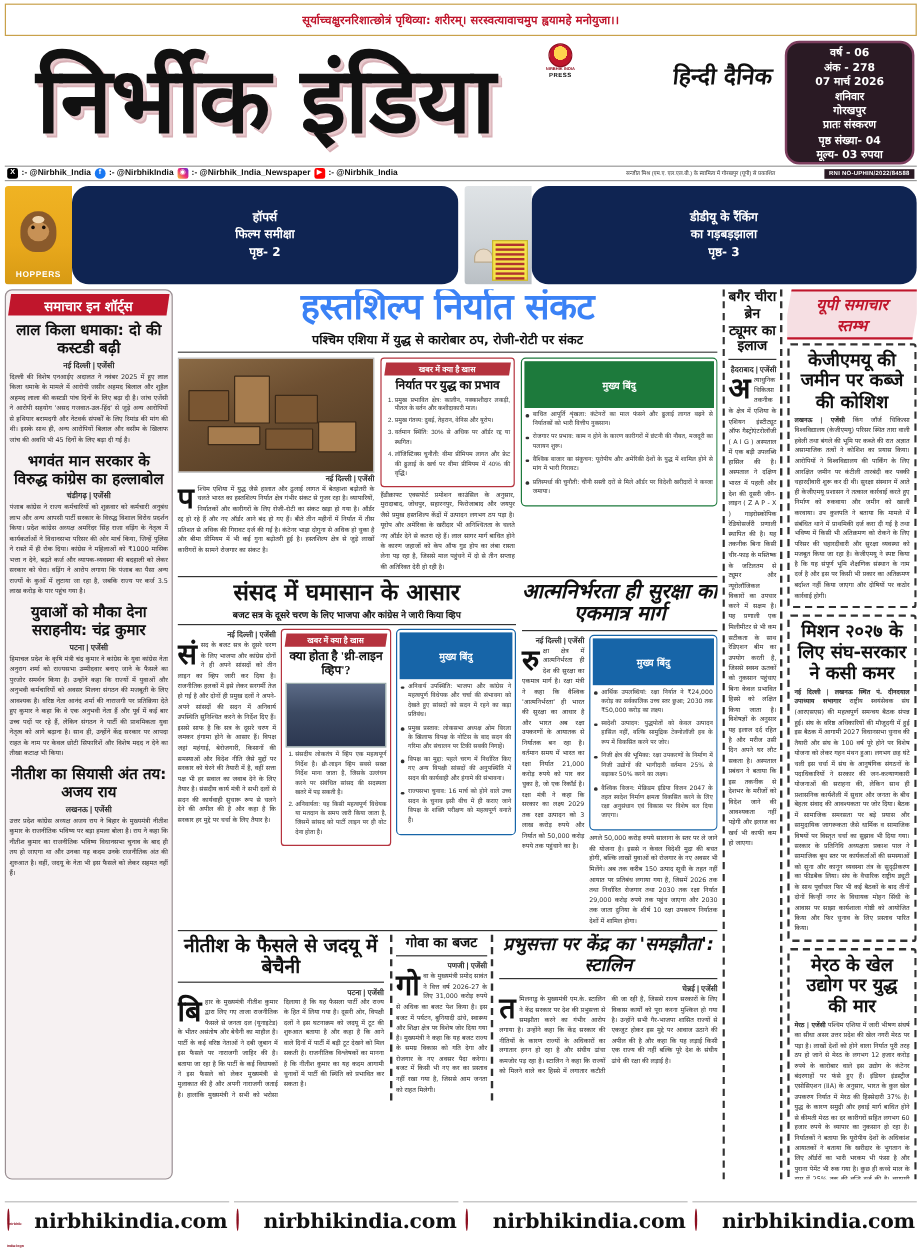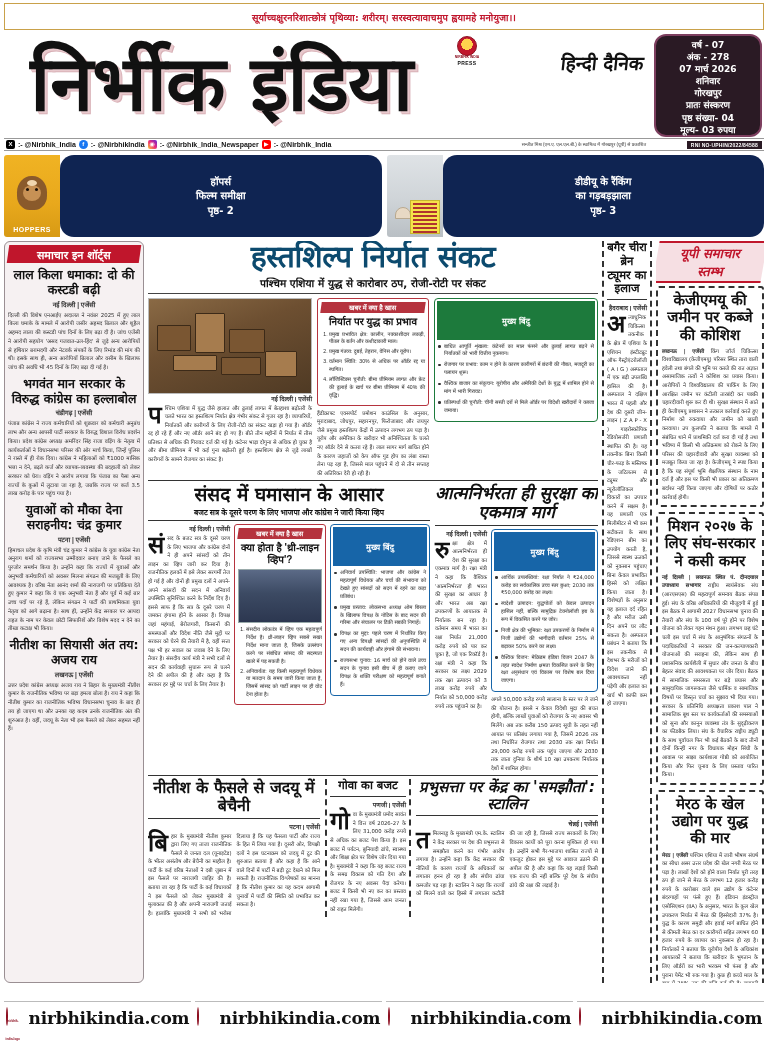--- a/index.html
+++ b/index.html
@@ -117,21 +117,21 @@
       padding:1.5px 0; transform:skewX(-8deg); margin-bottom:3px;}
   .shorts-head span{ display:inline-block; transform:skewX(8deg); }
   .sb-title{ font-family:"DejaVu Sans",sans-serif; font-size:12.5px; font-weight:bold;
       text-align:center; line-height:1.22; color:#111; margin:4px 0 2px;}
   .sb-dateline{ text-align:center; font-size:6.5px; font-weight:bold; color:#333; margin-bottom:2px;}
   .sb-text{ font-size:5.4px; line-height:1.62; text-align:justify; color:#2b2b2b;
       font-family:"DejaVu Sans",sans-serif;}
 
   
   .lead-title{ font-family:"DejaVu Sans",sans-serif; font-weight:bold;
-      font-size:30px; text-align:center; line-height:1.05; letter-spacing:-.3px; color:#0c4a6e;}
+      font-size:30px; text-align:center; line-height:1.05; letter-spacing:-.3px; color:#3b82f6;}
   .lead-sub{ text-align:center; font-family:"DejaVu Sans",sans-serif;
       font-size:10.5px; font-weight:bold; margin-top:3px; color:#111;}
   .sub-rule{ border-bottom:1px solid #444; margin:3px 0 4px; }
 
   .lead-row{ display:flex; gap:5px; }
   .lead-c1{ width:164px; flex:0 0 164px; }
   .lead-c2{ width:112px; flex:0 0 112px; }
   .lead-c3{ flex:1; }
   .photo{ width:100%; height:96px; border:1px solid #bbb;
       background:linear-gradient(160deg,#8a6a45 0%,#6d4f31 40%,#4f3a24 100%);
@@ -152,21 +152,21 @@
   .kbox ul{ list-style:none; }
   .kbox li{ font-size:5.1px; line-height:1.55; text-align:justify; margin-bottom:3px;
       padding-left:6px; position:relative; color:#2b2b2b; font-family:"DejaVu Sans",sans-serif;}
   .kbox li:before{ content:''; position:absolute; left:0; top:2.6px; width:2.6px;height:2.6px;
       border-radius:50%; background:#333;}
 
   .xbox{ border:1px solid #b5333e; border-radius:3px; padding:3px; background:#fff; }
   .xbox-head{ background:#b5333e; color:#fff; font-size:6.6px; font-weight:bold;
       text-align:center; padding:1px 0; transform:skewX(-8deg); margin-bottom:3px;}
   .xbox-head span{display:inline-block;transform:skewX(8deg);}
-  .xbox-title{ font-family:Liberation Sans, sans-serif; font-size:10px; font-weight:bold;
+  .xbox-title{ font-family:Liberation Serif, serif; font-size:10px; font-weight:bold;
       text-align:center; line-height:1.2; margin-bottom:3px;}
   .xbox-photo{ width:100%; height:54px; border:1px solid #9aa;
       background:linear-gradient(180deg,#5b6a86 0%,#3c4a63 45%,#2c3750 100%); position:relative; overflow:hidden;}
   .xbox ol{ margin-left:8px; }
   .xbox li{ font-size:5.1px; line-height:1.55; text-align:justify; margin-bottom:2px; color:#2b2b2b;}
 
   .sec-title{ font-family:"DejaVu Sans",sans-serif; font-size:19px; font-weight:bold;
       text-align:center; line-height:1.1; color:#111;}
   .sec-title.italic{ font-style:italic; font-size:17px; }
   .sec-sub{ text-align:center; font-size:7.6px; font-weight:bold; margin-top:2px; color:#111;}
@@ -211,21 +211,21 @@
       <div class="logo-text">निर्भीक इंडिया</div>
     </div>
     <div class="press-emblem">
       <div class="circ"></div>
       <div class="nm">NIRBHIK INDIA</div>
       <div class="pr">PRESS</div>
     </div>
     <div class="hindi-daily">हिन्दी दैनिक</div>
 
     <div class="info-box">
-      <div>वर्ष - 07</div>
+      <div>वर्ष - 06</div>
       <div>अंक - 278</div>
       <div>07 मार्च 2026</div>
       <div>शनिवार</div>
       <div>गोरखपुर</div>
       <div>प्रातः संस्करण</div>
       <div>पृष्ठ संख्या- 04</div>
       <div>मूल्य- 03 रुपया</div>
     </div>
   </div>
 

